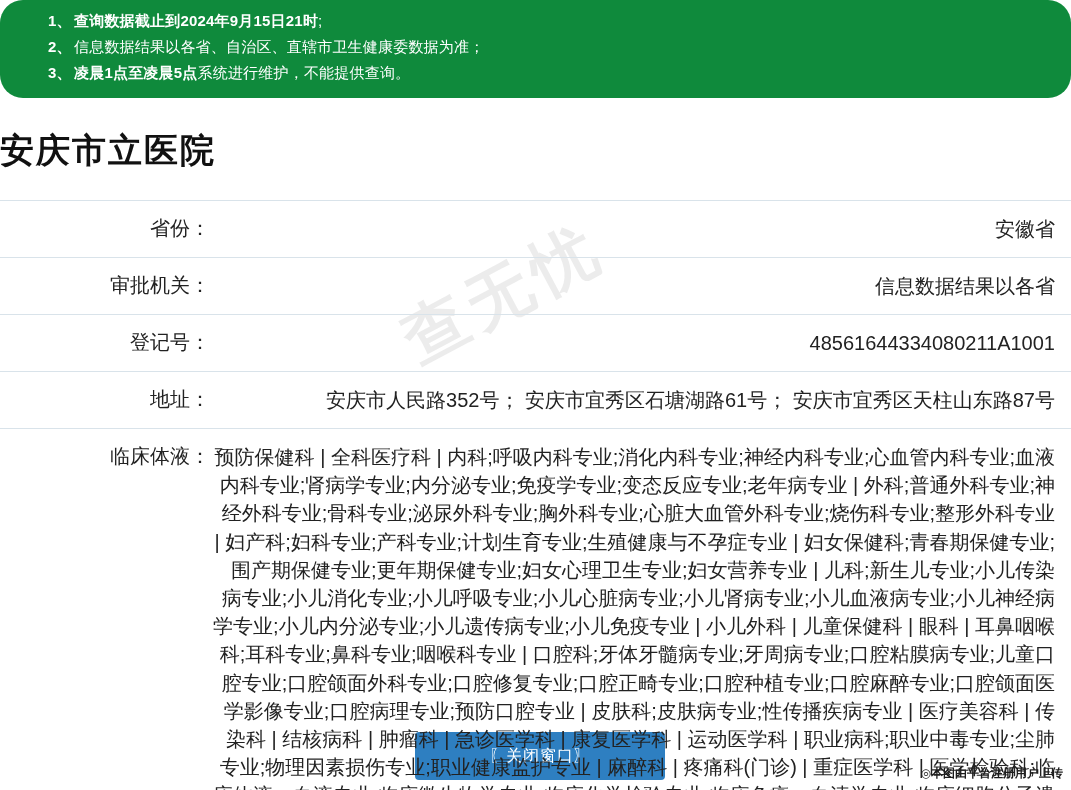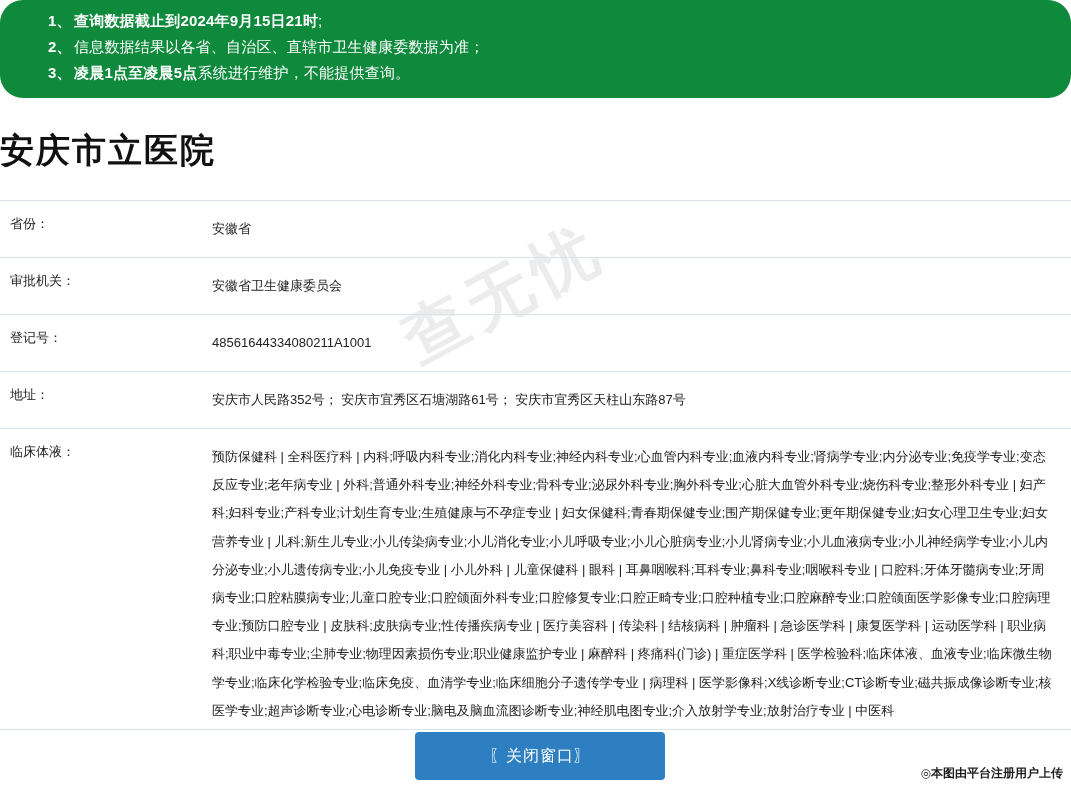--- a/index.html
+++ b/index.html
@@ -59,24 +59,25 @@
     table-layout: fixed;
     position: relative;
     z-index: 2;
   }
   .info-table tr {
     border-top: 1px solid #d9e3ea;
     border-bottom: 1px solid #d9e3ea;
   }
   .info-table td {
     vertical-align: top;
-    font-size: 13px;
+    font-size: 20px;
     color: #222222;
     padding: 14px 0 14px 0;
     background: transparent;
+    text-align: right;
   }
   .info-table td.label {
     width: 200px;
     padding-left: 10px;
     color: #222222;
   }
   .info-table td.value {
     padding-right: 16px;
     padding-left: 2px;
     line-height: 28px;
@@ -165,21 +166,21 @@
 <div class="watermark">查无忧</div>
 
 <table class="info-table">
   <tbody>
       <tr>
     <td class="label">省份：</td>
     <td class="value">安徽省</td>
   </tr>
   <tr>
     <td class="label">审批机关：</td>
-    <td class="value">安徽省卫生健康委员会</td>
+    <td class="value">信息数据结果以各省</td>
   </tr>
   <tr>
     <td class="label">登记号：</td>
     <td class="value">48561644334080211A1001</td>
   </tr>
   <tr>
     <td class="label">地址：</td>
     <td class="value">安庆市人民路352号； 安庆市宜秀区石塘湖路61号； 安庆市宜秀区天柱山东路87号</td>
   </tr>
   <tr class="row-dept">

